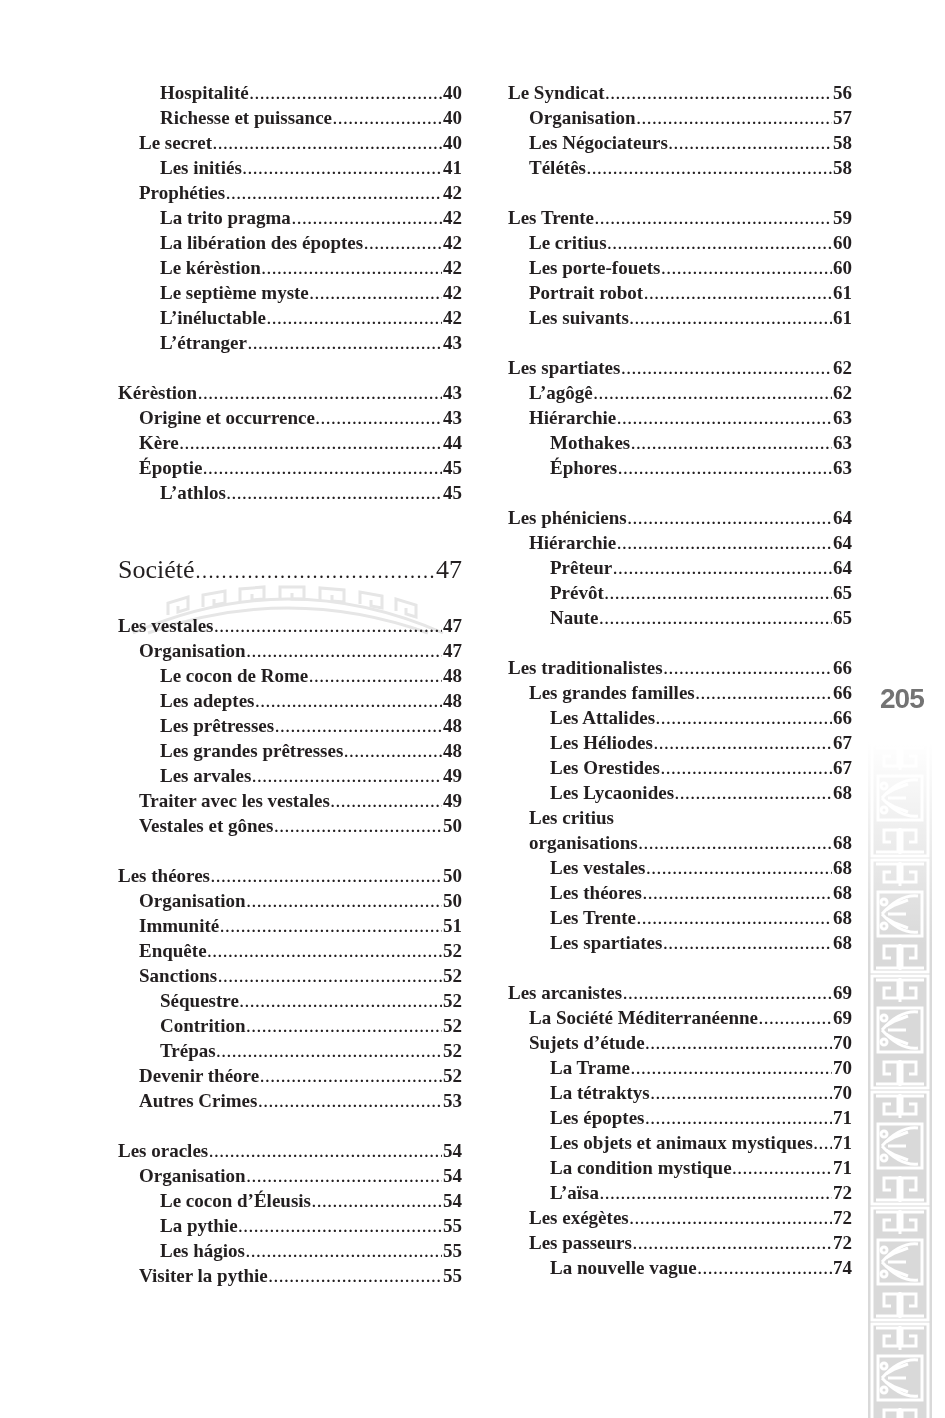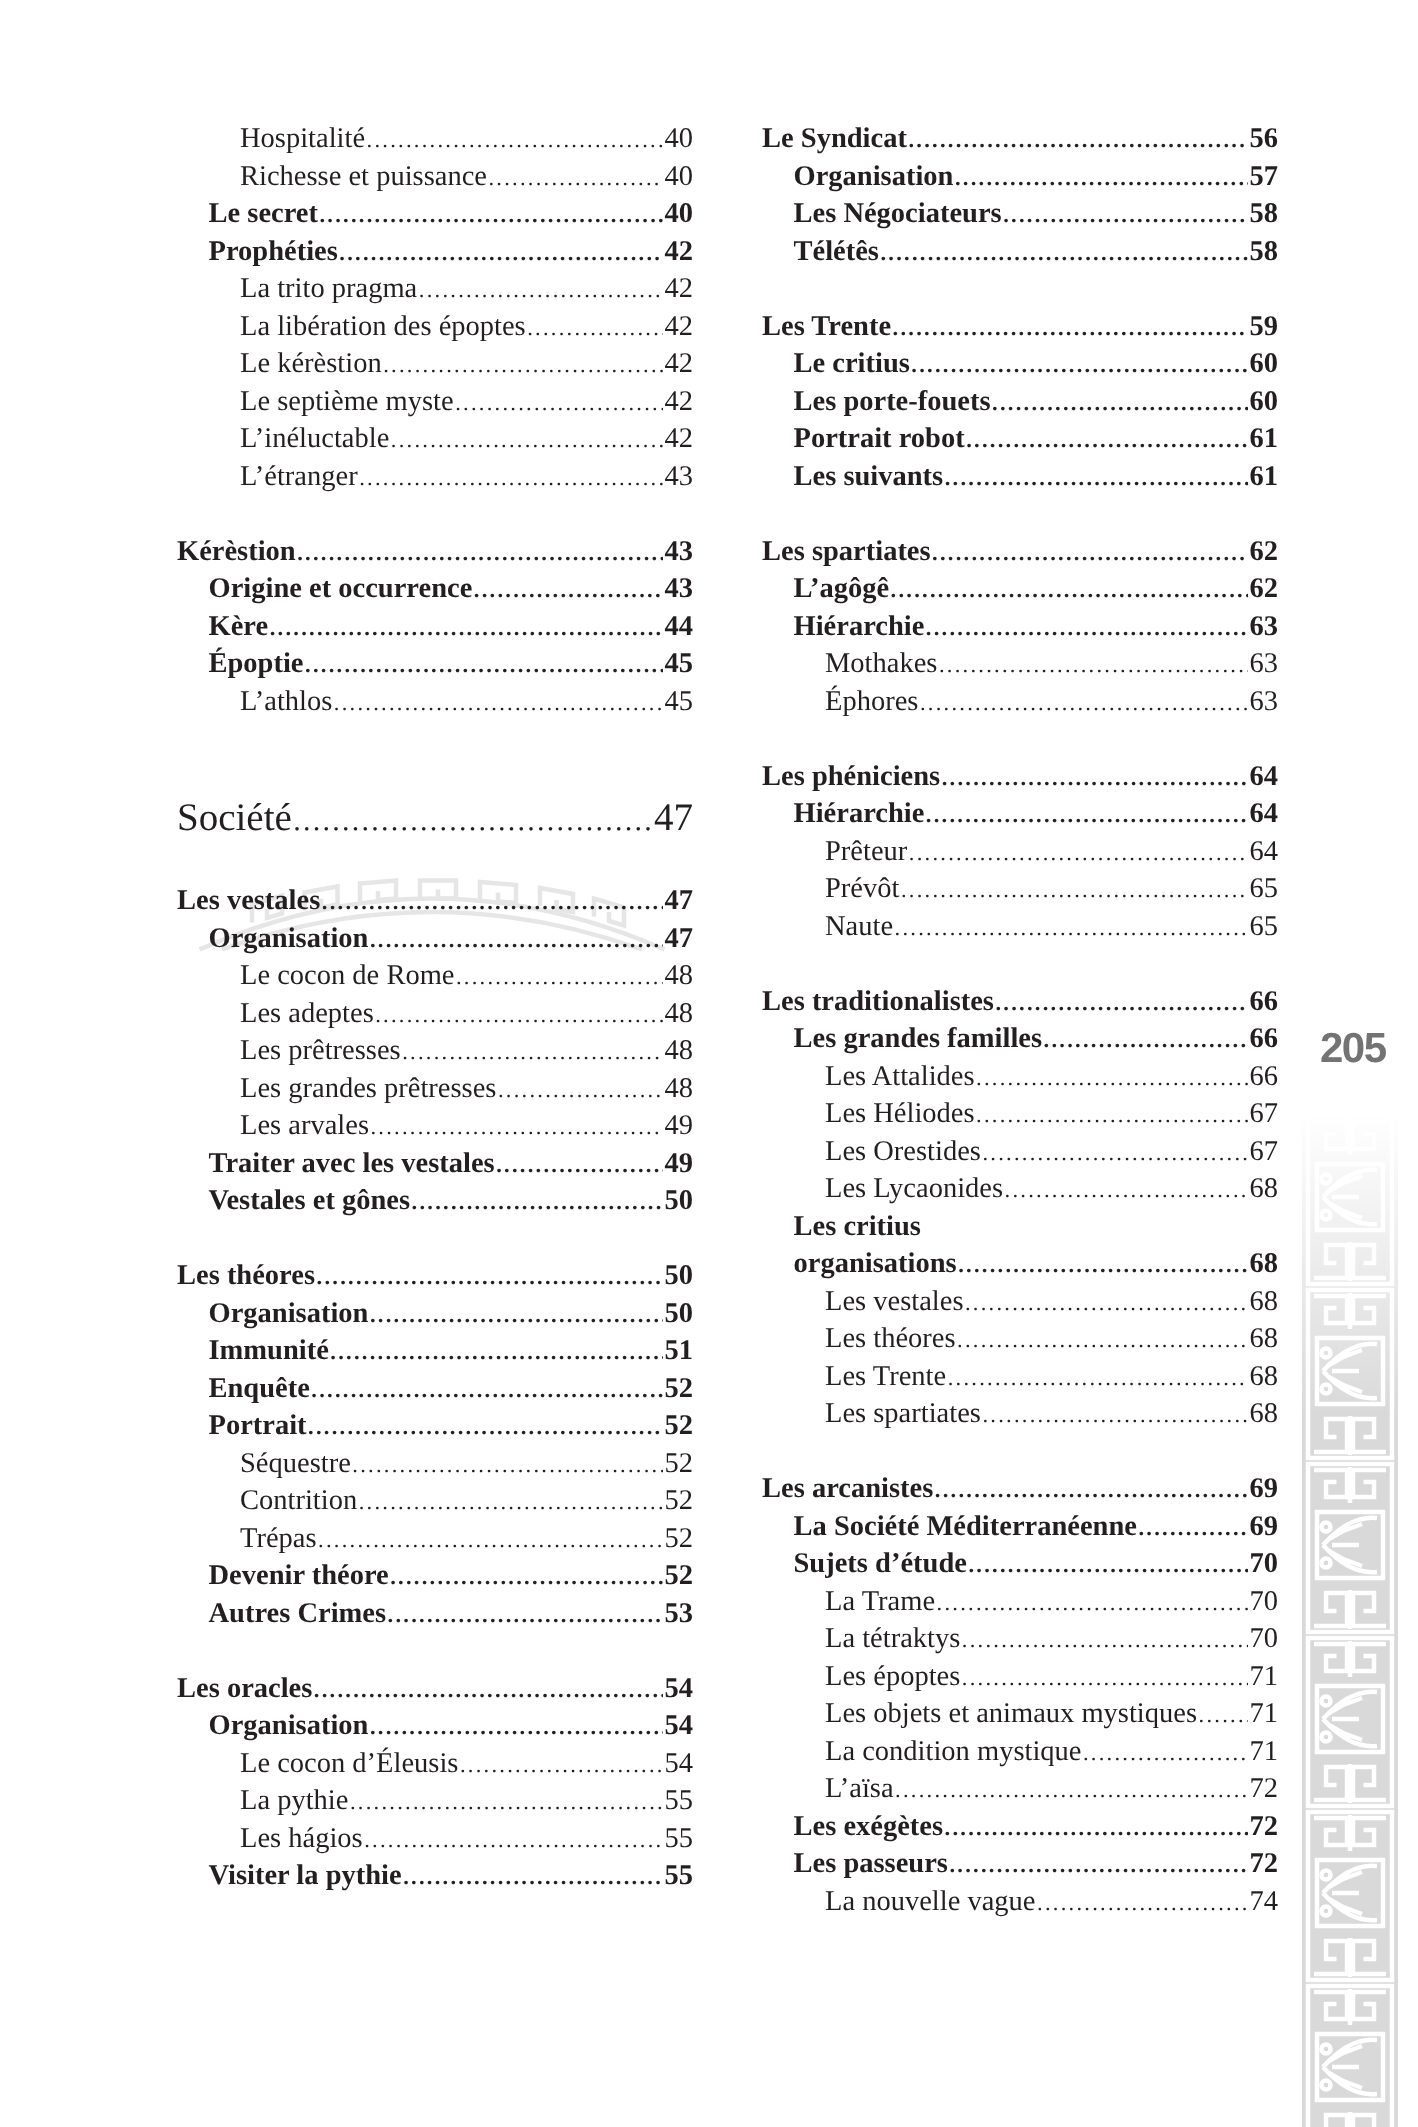--- a/index.html
+++ b/index.html
@@ -16,21 +16,21 @@
   }
   .row .label { flex: 0 0 auto; }
   .row .dots {
     flex: 1 1 auto; overflow: hidden; margin: 0 1px;
     letter-spacing: 1.5px; font-size: 15px; color: #231f20;
   }
   .row .dots::before { content: "......................................................................................................................................"; }
   .row .page { flex: 0 0 auto; }
   .lvl1 { font-weight: bold; padding-left: 0; }
   .lvl2 { font-weight: bold; padding-left: 21px; }
-  .lvl3 { font-weight: normal; padding-left: 42px; }
+  .lvl3 { font-weight: bold; padding-left: 42px; }
   .lvl0 { font-weight: normal; font-size: 26px; height: 32px; line-height: 32px; }
   .lvl0 .dots { font-size: 20px; }
   .nodots { height: 25px; }
   .gap { height: 25px; }
   .gap-big { height: 49px; }
   .gap-mid { height: 27px; }
   .page-number {
     position: absolute; left: 880px; top: 683px; font-family: "Liberation Sans", "DejaVu Sans", sans-serif;
     font-weight: bold; font-size: 28px; color: #737373; letter-spacing: -1px;
   }
@@ -69,20 +69,25 @@
   <div class="row lvl3">
       <span class="label">Richesse et puissance</span>
       <span class="dots"></span>
       <span class="page">40</span>
     </div>
   <div class="row lvl2">
       <span class="label">Le secret</span>
       <span class="dots"></span>
       <span class="page">40</span>
     </div>
+  <div class="row lvl3">
+      <span class="label">Les initiés</span>
+      <span class="dots"></span>
+      <span class="page">41</span>
+    </div>
   <div class="row lvl2">
       <span class="label">Prophéties</span>
       <span class="dots"></span>
       <span class="page">42</span>
     </div>
   <div class="row lvl3">
       <span class="label">La trito pragma</span>
       <span class="dots"></span>
       <span class="page">42</span>
     </div>
@@ -204,21 +209,21 @@
       <span class="label">Immunité</span>
       <span class="dots"></span>
       <span class="page">51</span>
     </div>
   <div class="row lvl2">
       <span class="label">Enquête</span>
       <span class="dots"></span>
       <span class="page">52</span>
     </div>
   <div class="row lvl2">
-      <span class="label">Portrait</span>
+      <span class="label">Sanctions</span>
       <span class="dots"></span>
       <span class="page">52</span>
     </div>
   <div class="row lvl3">
       <span class="label">Séquestre</span>
       <span class="dots"></span>
       <span class="page">52</span>
     </div>
   <div class="row lvl3">
       <span class="label">Contrition</span>

